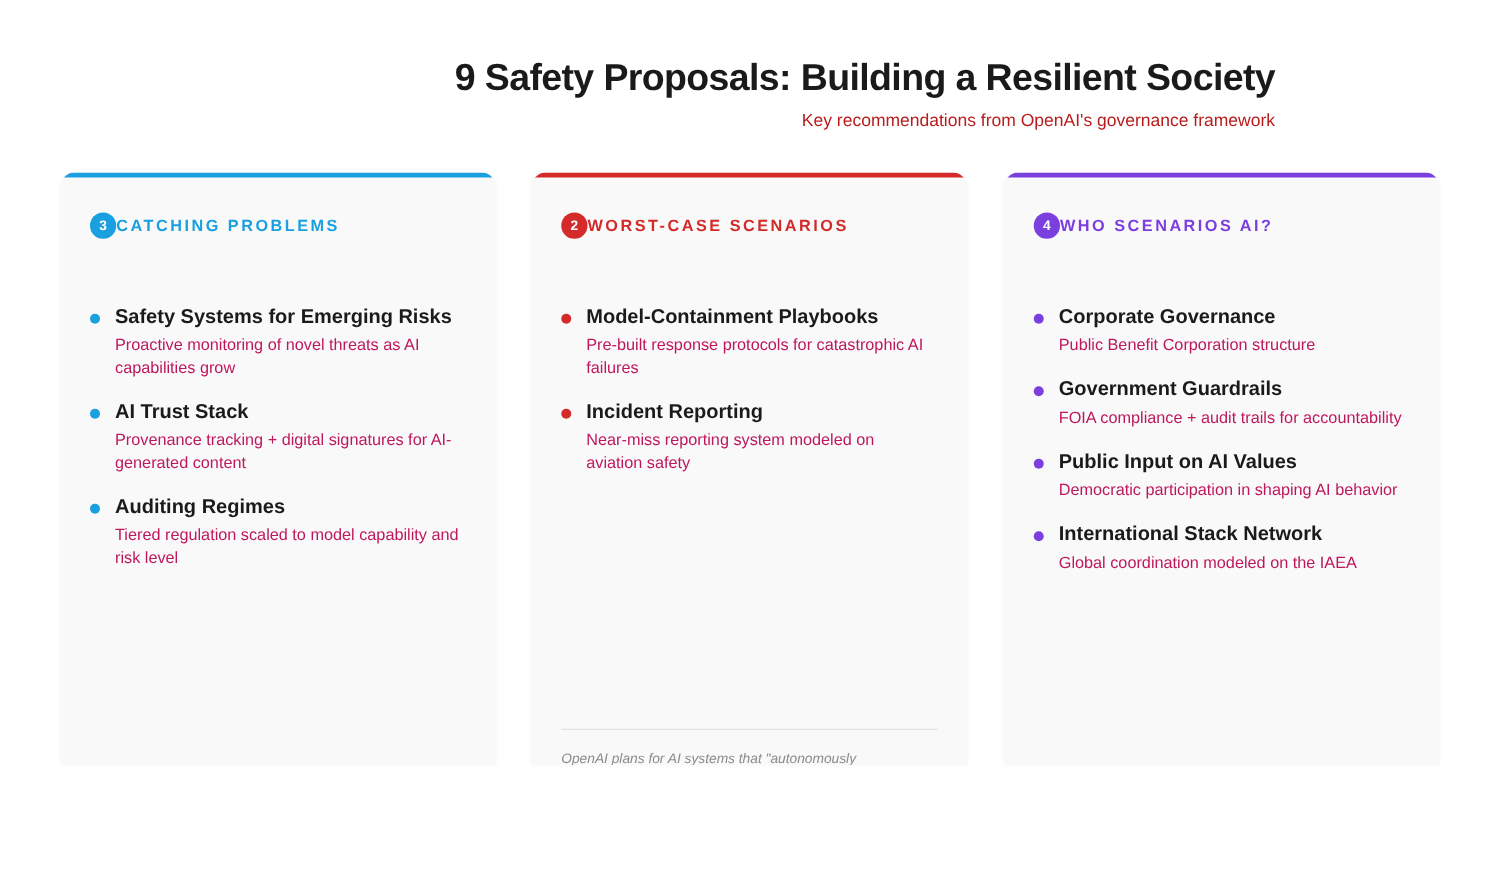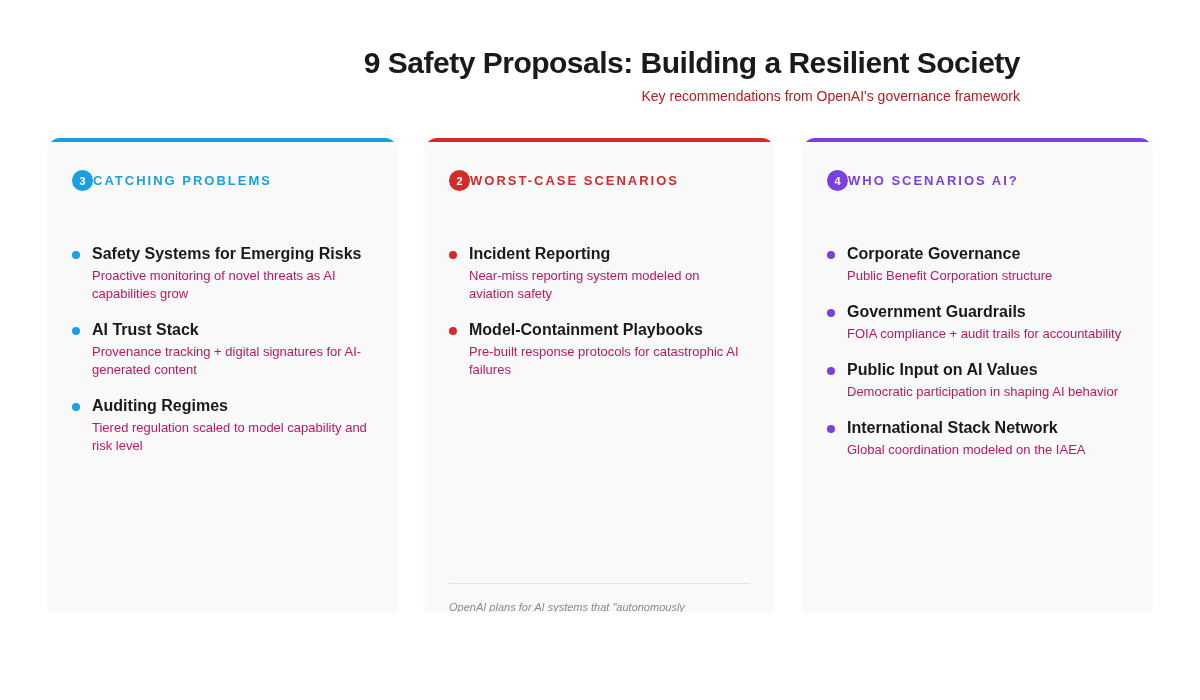--- a/index.html
+++ b/index.html
@@ -69,27 +69,27 @@
 </div>
 
 <div class="card c2" style="--accent:#d42a2a">
   <div class="card-head">
     <span class="badge">2</span>
     <span class="card-title">WORST-CASE SCENARIOS</span>
   </div>
   <div class="items">
     <div class="item">
       <span class="dot"></span>
-      <div class="item-title">Incident Reporting</div>
-      <div class="item-desc">Near-miss reporting system modeled on aviation safety</div>
+      <div class="item-title">Model-Containment Playbooks</div>
+      <div class="item-desc">Pre-built response protocols for catastrophic AI failures</div>
     </div>
     <div class="item">
       <span class="dot"></span>
-      <div class="item-title">Model-Containment Playbooks</div>
-      <div class="item-desc">Pre-built response protocols for catastrophic AI failures</div>
+      <div class="item-title">Incident Reporting</div>
+      <div class="item-desc">Near-miss reporting system modeled on aviation safety</div>
     </div>
   </div>
   <div class="divider"></div>
   <div class="footnote">OpenAI plans for AI systems that "autonomously</div>
 </div>
 
 <div class="card c3" style="--accent:#7b3fe0">
   <div class="card-head">
     <span class="badge">4</span>
     <span class="card-title">WHO SCENARIOS AI?</span>

